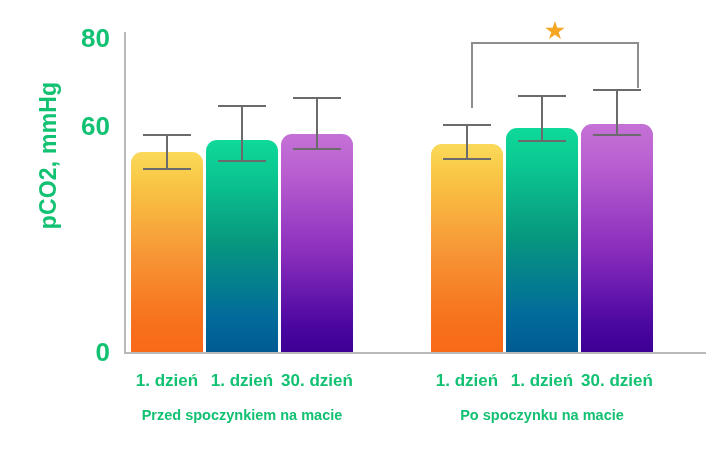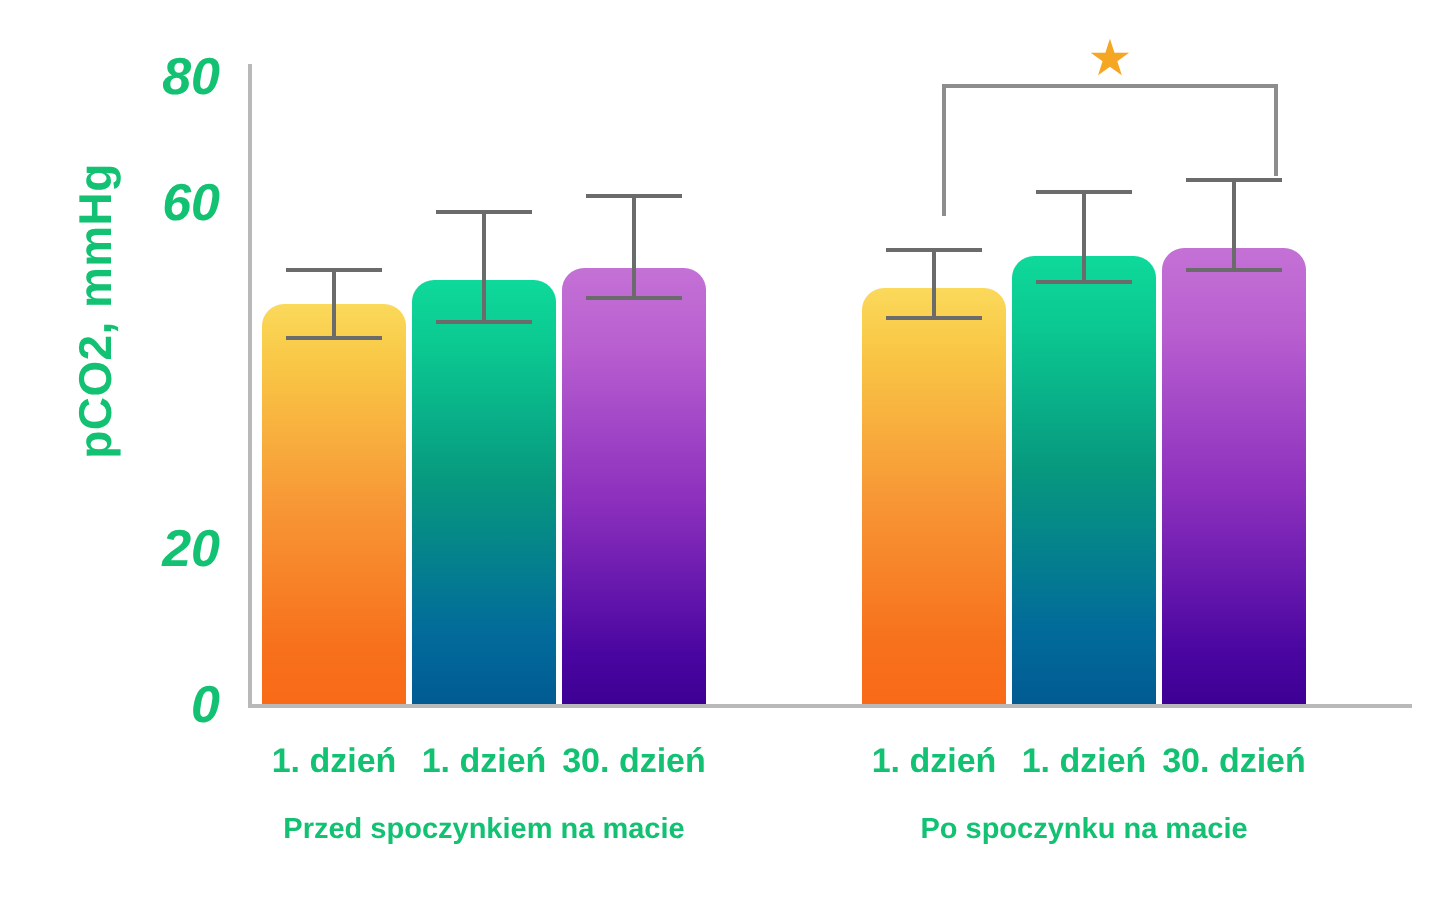--- a/index.html
+++ b/index.html
@@ -43,21 +43,20 @@
     color: #12c172;
     line-height: 1;
     transform: translateY(-50%);
   }
   #y-tick-labels {
     position: absolute;
     left: 48px;
     top: 0;
     width: 62px;
     height: 449px;
-    font-style: italic;
   }
 
   
   #y-axis-line {
     position: absolute;
     left: 124px;
     top: 32px;
     width: 2px;
     height: 322px;
     background: #b9b9b9;
@@ -140,22 +139,21 @@
 </style>
 </head>
 <body>
 
 <div id="chart-root">
 
   <div id="y-axis-title">pCO2, mmHg</div>
 
   <div id="y-tick-labels">
       <div class="y-tick-label" style="top: 38px;">80</div>
-      <div class="y-tick-label" style="top: 101px;">60</div>
-      <div class="y-tick-label" style="top: 273.5px;">20</div>
+      <div class="y-tick-label" style="top: 126px;">60</div>
       <div class="y-tick-label" style="top: 352px;">0</div>
     </div>
 
   <div id="y-axis-line"></div>
   <div id="x-axis-line"></div>
 
   <div id="plot-area">
       <div class="bar orange" style="left: 131px; top: 151.825px; width: 72px; height: 200.175px;"></div>
       <div class="bar teal" style="left: 206px; top: 140.05px; width: 72px; height: 211.95px;"></div>
       <div class="bar purple" style="left: 281px; top: 134.162px; width: 72px; height: 217.837px;"></div>

